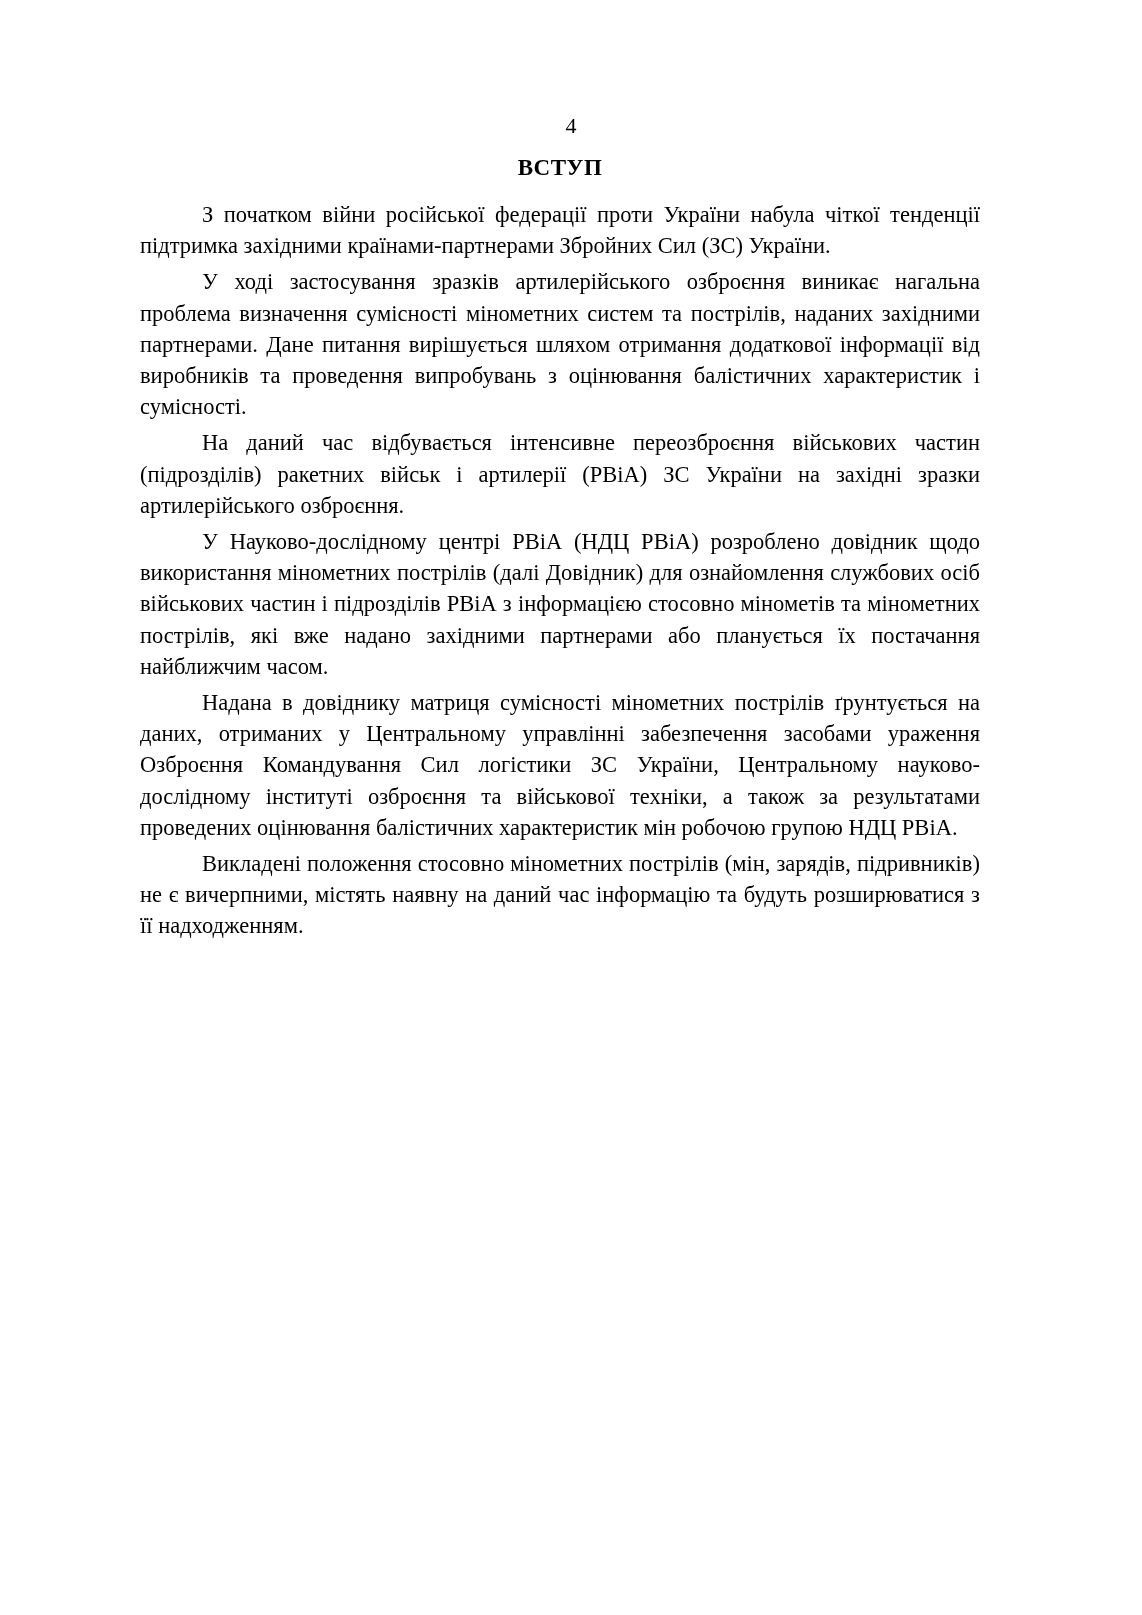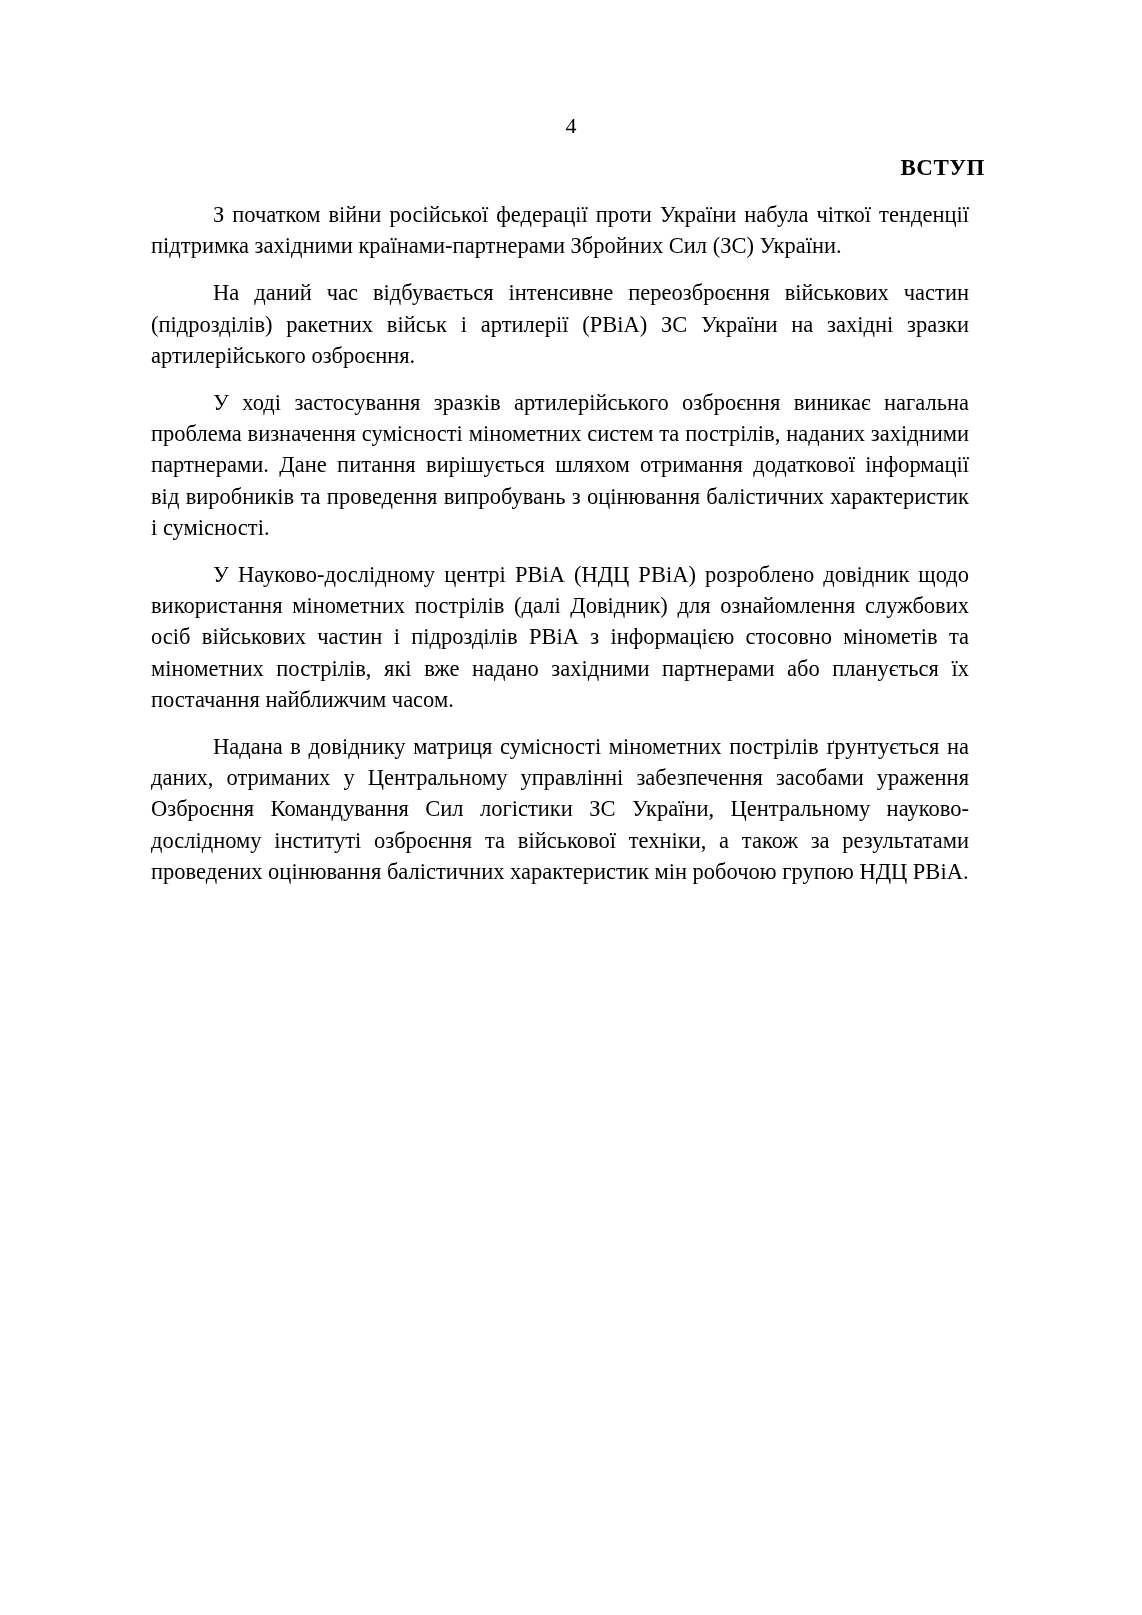--- a/index.html
+++ b/index.html
@@ -31,49 +31,50 @@
     line-height: 28px;
     font-family: "Liberation Serif", "DejaVu Serif", serif;
   }
   .content {
     position: absolute;
     top: 152px;
     left: 135px;
     width: 850px;
   }
   .section-heading {
-    text-align: right;
+    text-align: center;
     font-weight: bold;
     font-size: 23px;
     line-height: 31px;
     letter-spacing: 0.5px;
     margin: 0 0 16px 0;
   }
   .body-par {
     text-align: justify;
     text-justify: inter-word;
     font-size: 22.5px;
     line-height: 31.2px;
     text-indent: 62px;
-    margin: 16px;
+    margin: 5px;
     hyphens: none;
     -webkit-hyphens: none;
   }
 </style>
 </head>
 <body>
 
 <div class="page">
 
   <div class="page-number">4</div>
 
   <div class="content">
 
     <h1 class="section-heading">ВСТУП</h1>
 
     <p class="body-par">З початком війни російської федерації проти України набула чіткої тенденції підтримка західними країнами-партнерами Збройних Сил (ЗС) України.</p>
+    <p class="body-par">У ході застосування зразків артилерійського озброєння виникає нагальна проблема визначення сумісності мінометних систем та пострілів, наданих західними партнерами. Дане питання вирішується шляхом отримання додаткової інформації від виробників та проведення випробувань з оцінювання балістичних характеристик і сумісності.</p>
     <p class="body-par">На даний час відбувається інтенсивне переозброєння військових частин (підрозділів) ракетних військ і артилерії (РВіА) ЗС України на західні зразки артилерійського озброєння.</p>
-    <p class="body-par">У ході застосування зразків артилерійського озброєння виникає нагальна проблема визначення сумісності мінометних систем та пострілів, наданих західними партнерами. Дане питання вирішується шляхом отримання додаткової інформації від виробників та проведення випробувань з оцінювання балістичних характеристик і сумісності.</p>
     <p class="body-par">У Науково-дослідному центрі РВіА (НДЦ РВіА) розроблено довідник щодо використання мінометних пострілів (далі Довідник) для ознайомлення службових осіб військових частин і підрозділів РВіА з інформацією стосовно мінометів та мінометних пострілів, які вже надано західними партнерами або планується їх постачання найближчим часом.</p>
     <p class="body-par">Надана в довіднику матриця сумісності мінометних пострілів ґрунтується на даних, отриманих у Центральному управлінні забезпечення засобами ураження Озброєння Командування Сил логістики ЗС України, Центральному науково-дослідному інституті озброєння та військової техніки, а також за результатами проведених оцінювання балістичних характеристик мін робочою групою НДЦ РВіА.</p>
+    <p class="body-par">Викладені положення стосовно мінометних пострілів (мін, зарядів, підривників) не є вичерпними, містять наявну на даний час інформацію та будуть розширюватися з її надходженням.</p>
 
   </div>
 </div>
 
 </body></html>

